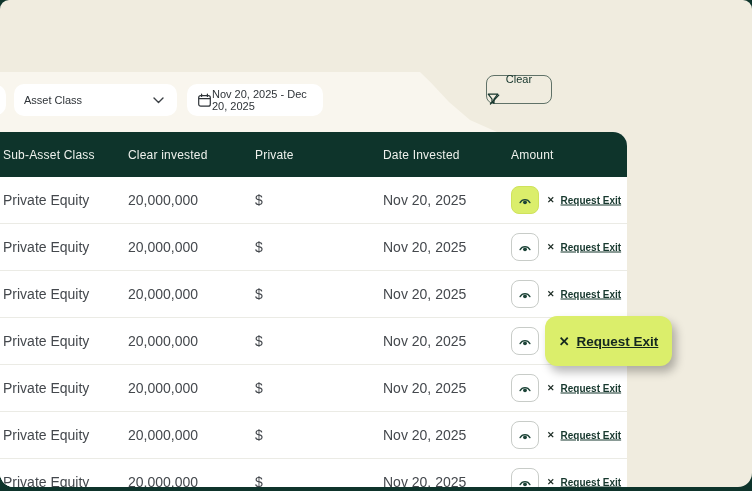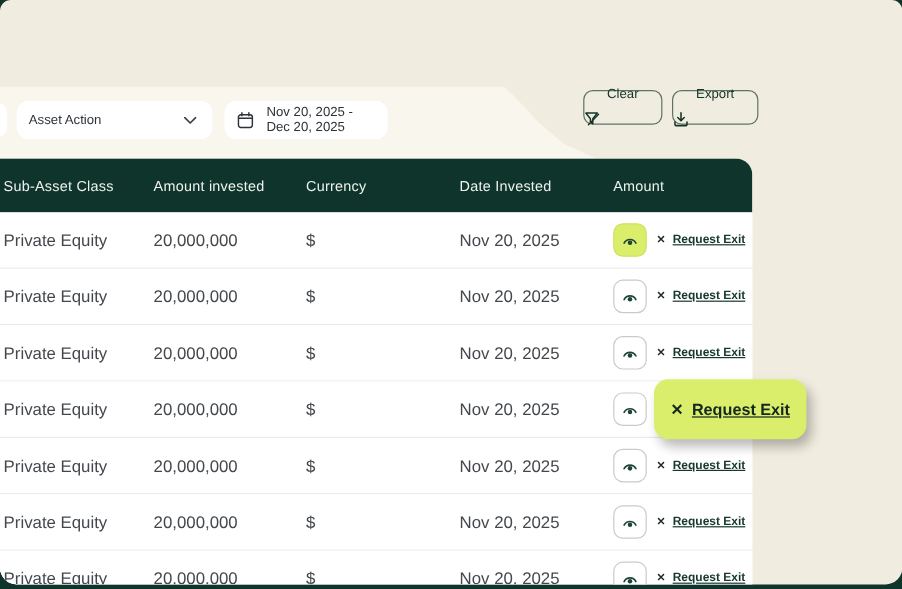--- a/index.html
+++ b/index.html
@@ -15,21 +15,21 @@
 
   
   .filter-band{position:absolute;left:0;top:72px;width:500px;height:60px;background:var(--band-bg);
     clip-path:polygon(0 0,420px 0,431px 18%,449px 50%,470px 80%,497px 100%,0 100%);}
 
   
   .pill{position:absolute;background:var(--white);border-radius:10px;height:32px;top:84px;
         display:flex;align-items:center;font-size:11px;color:#2e3338;}
   .pill-partial{left:-14px;width:20px;top:85px;height:30px;}
   .pill-asset{left:14px;width:163px;padding:0 13px 0 10px;justify-content:space-between;cursor:pointer;}
-  .pill-date{left:187px;width:136px;padding:0 10px;gap:10px;cursor:pointer;}
+  .pill-date{left:187px;width:136px;padding:0 10px;gap:0;cursor:pointer;}
 
   
   .tbtn{position:absolute;top:75px;height:29px;border:1px solid rgba(19,49,40,.65);border-radius:8px;
         background:transparent;display:flex;justify-content:center;gap:8px;
         font-size:11px;color:#14342b;font-family:"Liberation Sans",sans-serif;cursor:pointer;flex-direction:column;}
   .btn-clear{left:486px;width:66px;}
   .btn-export{left:560px;width:72px;}
 
   
   .table-wrap{position:absolute;left:0;top:132px;width:627px;bottom:0;background:var(--white);
@@ -63,21 +63,21 @@
 </head>
 <body>
 
 <div class="panel">
 
   <div class="filter-band"></div>
 
   <div class="pill pill-partial"></div>
 
   <div class="pill pill-asset">
-    <span>Asset Action</span>
+    <span>Asset Class</span>
     <span>
       <svg width="11" height="7" viewBox="0 0 11 7">
           <path d="M1 1l4.5 4.5L10 1" fill="none" stroke="#3a3f44" stroke-width="1.4" stroke-linecap="round" stroke-linejoin="round"></path>
         </svg>
     </span>
   </div>
 
   <div class="pill pill-date">
     <span>
       <svg width="15" height="15" viewBox="0 0 15 15">
@@ -92,35 +92,26 @@
   <button class="tbtn btn-clear">
     <span>Clear</span>
     <span>
       <svg width="13" height="13" viewBox="0 0 13 13">
           <path d="M1.2 1.2h9.6L7 6v4.2L5 8.7V6z" fill="none" stroke="#14342b" stroke-width="1.2" stroke-linejoin="round"></path>
           <path d="M11.8 2.2L3.4 11" stroke="#14342b" stroke-width="1.2" stroke-linecap="round"></path>
         </svg>
     </span>
   </button>
 
-  <button class="tbtn btn-export">
-    <span>Export</span>
-    <span>
-      <svg width="13" height="13" viewBox="0 0 13 13">
-          <path d="M6.5 1v6.2M3.8 4.9l2.7 2.7 2.7-2.7" fill="none" stroke="#14342b" stroke-width="1.3" stroke-linecap="round" stroke-linejoin="round"></path>
-          <path d="M1.5 8.6v2.2c0 .5.4.9.9.9h8.2c.5 0 .9-.4.9-.9V8.6" fill="none" stroke="#14342b" stroke-width="1.3" stroke-linecap="round"></path>
-        </svg>
-    </span>
-  </button>
 
   <div class="table-wrap">
     <div class="thead">
       <span class="c0">Sub-Asset Class</span>
-      <span class="c1">Amount invested</span>
-      <span class="c2">Currency</span>
+      <span class="c1">Clear invested</span>
+      <span class="c2">Private</span>
       <span class="c3">Date Invested</span>
       <span class="c4">Amount</span>
     </div>
     <div id="tbody">
   <div class="row">
     <span class="cell c0">Private Equity</span>
     <span class="cell c1">20,000,000</span>
     <span class="cell c2">$</span>
     <span class="cell c3">Nov 20, 2025</span>
     <button class="eye-btn hl">

